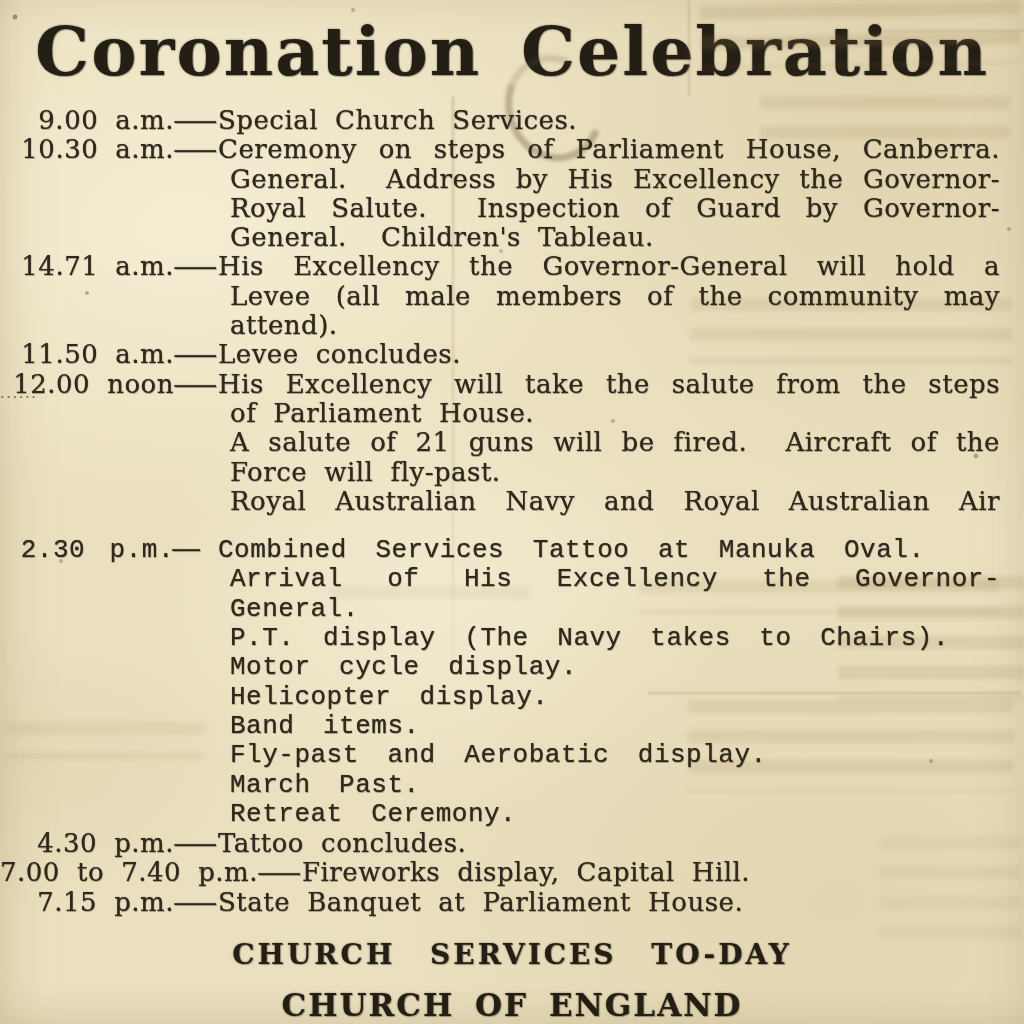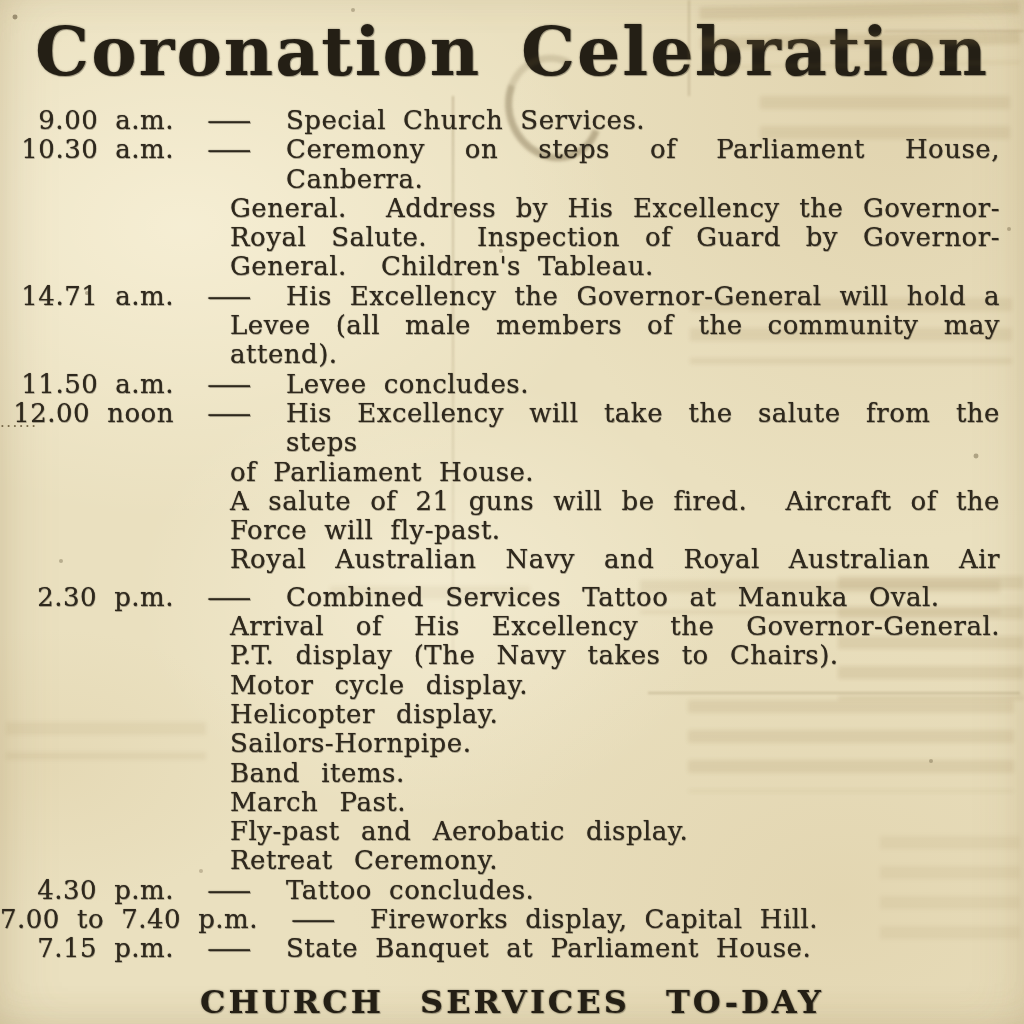--- a/index.html
+++ b/index.html
@@ -47,35 +47,35 @@
       930px 760px 0 1px rgba(70,55,30,.3), 200px 870px 0 1px rgba(70,55,30,.25);}
   
   .headline{margin:10px 24px 0 24px;text-align:center;
     font-size:68px;line-height:82px;font-weight:bold;letter-spacing:2px;word-spacing:14px;
     color:#241f15;text-shadow:0 0 2px rgba(36,31,21,.55), 1px 1px 0 rgba(36,31,21,.25);}
   
   .schedule{margin-top:14px;padding:0 24px 0 0;font-size:26px;line-height:29.3px;
     letter-spacing:.5px;word-spacing:.32em;
     text-shadow:0 0 1px rgba(46,40,29,.65), .5px .5px 0 rgba(46,40,29,.3);}
   .entry{position:relative;}
-  .fl{display:flex;gap:34px;}
+  .fl{display:flex;}
   .time{flex:0 0 auto;min-width:174px;text-align:right;white-space:pre;}
   .dash{flex:0 0 44px;}
   .dash-g{display:inline-block;transform:scaleX(1.75);transform-origin:2px 60%;}
   .text{flex:1 1 auto;}
   .j{text-align:justify;text-align-last:justify;}
   .cont{padding-left:230px;}
   .leader{position:absolute;left:0;top:9px;font-size:15px;letter-spacing:1.5px;color:rgba(92,77,46,.8);text-shadow:none;}
-  .e5{margin-top:8px;}
+  .e5{margin-top:20px;font-family:Liberation Mono, monospace;}
   .e5 .text,.e5 .cont{word-spacing:.48em;}
   .e6{}
   
   .church{ text-align:center;margin-top:14px;color:#241f15;
     text-shadow:0 0 2px rgba(36,31,21,.5), 1px 1px 0 rgba(36,31,21,.25);}
-  .church-h1{font-size:32px;line-height:48px;font-weight:bold;letter-spacing:3px;word-spacing:22px;}
+  .church-h1{font-size:28px;line-height:48px;font-weight:bold;letter-spacing:3px;word-spacing:22px;}
   .church-h2{font-size:31px;line-height:36px;font-weight:bold;letter-spacing:2px;word-spacing:8px;margin-top:8px;}
 </style>
 </head>
 <body>
 
 <div class="page">
 
   <div class="smudge s1"></div>
   <div class="smudge s2"></div>
   <div class="smudge s3"></div>
@@ -149,24 +149,23 @@
     <div class="entry e5">
       <div class="fl">
         <span class="time">2.30 p.m.</span>
           <span class="dash"><span class="dash-g">—</span></span>
           <span class="text">Combined Services Tattoo at Manuka Oval.</span>
       </div>
       <div class="cont j">Arrival of His Excellency the Governor-General.</div>
       <div class="cont">P.T. display (The Navy takes to Chairs).</div>
       <div class="cont">Motor cycle display.</div>
       <div class="cont">Helicopter display.</div>
-      <div class="cont">Sailors-Hornpipe.</div>
       <div class="cont">Band items.</div>
+      <div class="cont">Fly-past and Aerobatic display.</div>
       <div class="cont">March Past.</div>
-      <div class="cont">Fly-past and Aerobatic display.</div>
       <div class="cont">Retreat Ceremony.</div>
     </div>
 
     <div class="entry e6">
       <div class="fl">
         <span class="time">4.30 p.m.</span>
           <span class="dash"><span class="dash-g">—</span></span>
           <span class="text">Tattoo concludes.</span>
       </div>
     </div>

